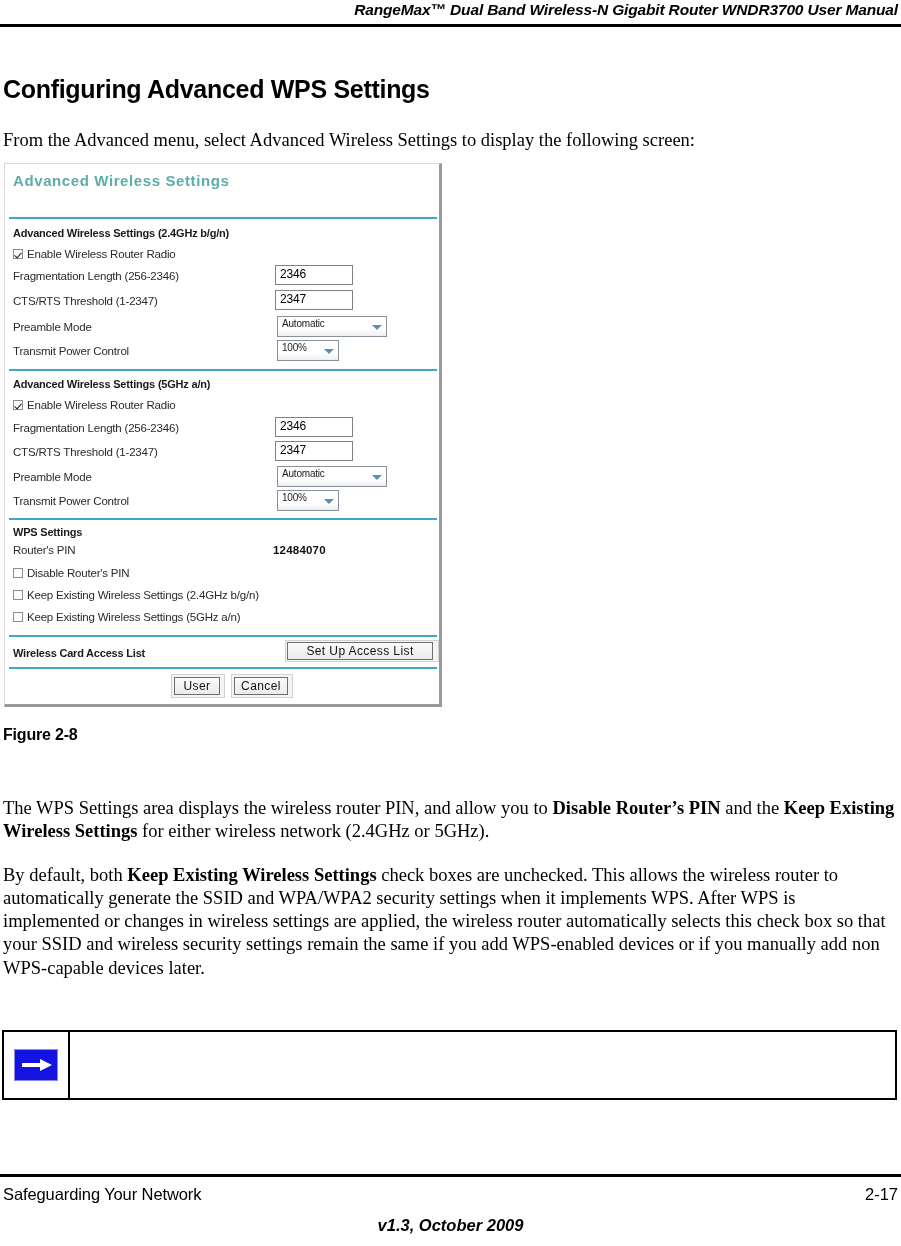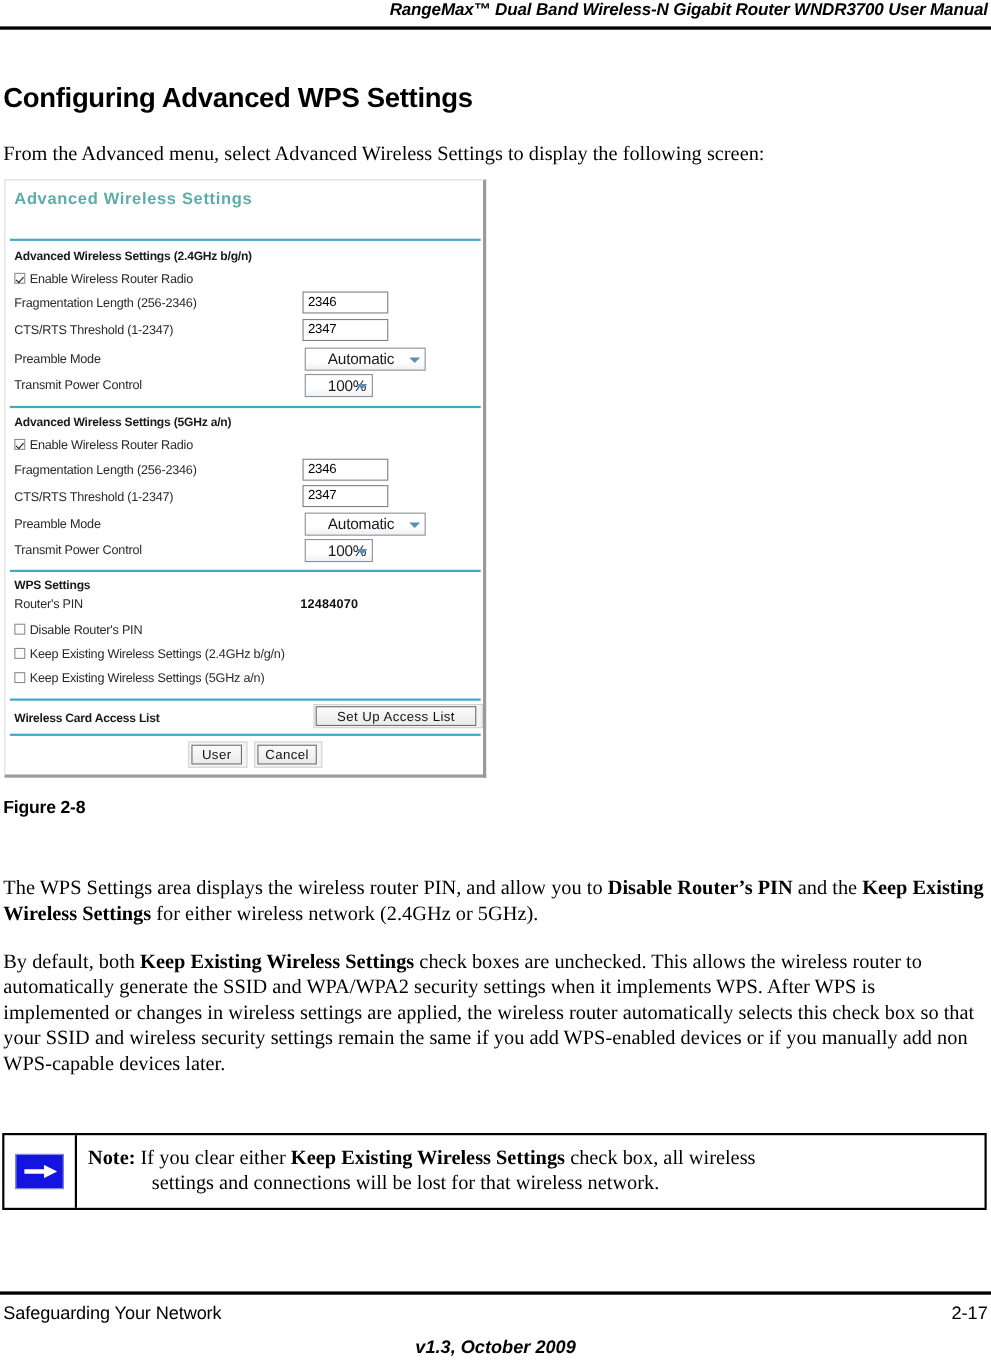--- a/index.html
+++ b/index.html
@@ -151,24 +151,24 @@
     font-family: "Liberation Sans", sans-serif;
     color: #000000;
     padding: 1px 0 0 4px;
     box-sizing: border-box;
     letter-spacing: -0.2px;
   }
   .selbox {
     position: absolute;
     border: 1px solid #8a9099;
     background: linear-gradient(to bottom, #ffffff 0%, #ffffff 62%, #eef0f3 100%);
-    font-size: 14px;
+    font-size: 10px;
     font-family: "Liberation Sans", sans-serif;
     color: #1a1a1a;
-    padding: 1px 0 0 20px;
+    padding: 1px 0 0 4px;
     box-sizing: border-box;
     letter-spacing: -0.2px;
   }
   .sel-arrow {
     position: absolute;
     right: 4px;
     top: 50%;
     margin-top: -2px;
     width: 0; height: 0;
     border-left: 5px solid transparent;
@@ -425,19 +425,18 @@
 <p class="body-para p2"><span>By default, both </span><b>Keep Existing Wireless Settings</b><span> check boxes are unchecked. This allows the wireless router to automatically generate the SSID and WPA/WPA2 security settings when it implements WPS. After WPS is implemented or changes in wireless settings are applied, the wireless router automatically selects this check box so that your SSID and wireless security settings remain the same if you add WPS-enabled devices or if you manually add non WPS-capable devices later.</span></p>
 
 <div class="note-box">
   <div class="note-icon-cell">
     <div class="note-icon">
       <svg class="note-arrow" viewBox="0 0 30 12">
         <polygon points="0,4 18,4 18,0 30,6 18,12 18,8 0,8" fill="#ffffff"></polygon>
       </svg>
     </div>
   </div>
-  <div class="note-text"><b>Note:</b><span> If you clear either </span><b>Keep Existing Wireless Settings</b><span> check box, all wireless</span><span class="indent2">settings and connections will be lost for that wireless network.</span></div>
 </div>
 
 <div class="footer-rule"></div>
 <div class="footer-left">Safeguarding Your Network</div>
 <div class="footer-right">2-17</div>
 <div class="footer-version">v1.3, October 2009</div>
 
 </body></html>

